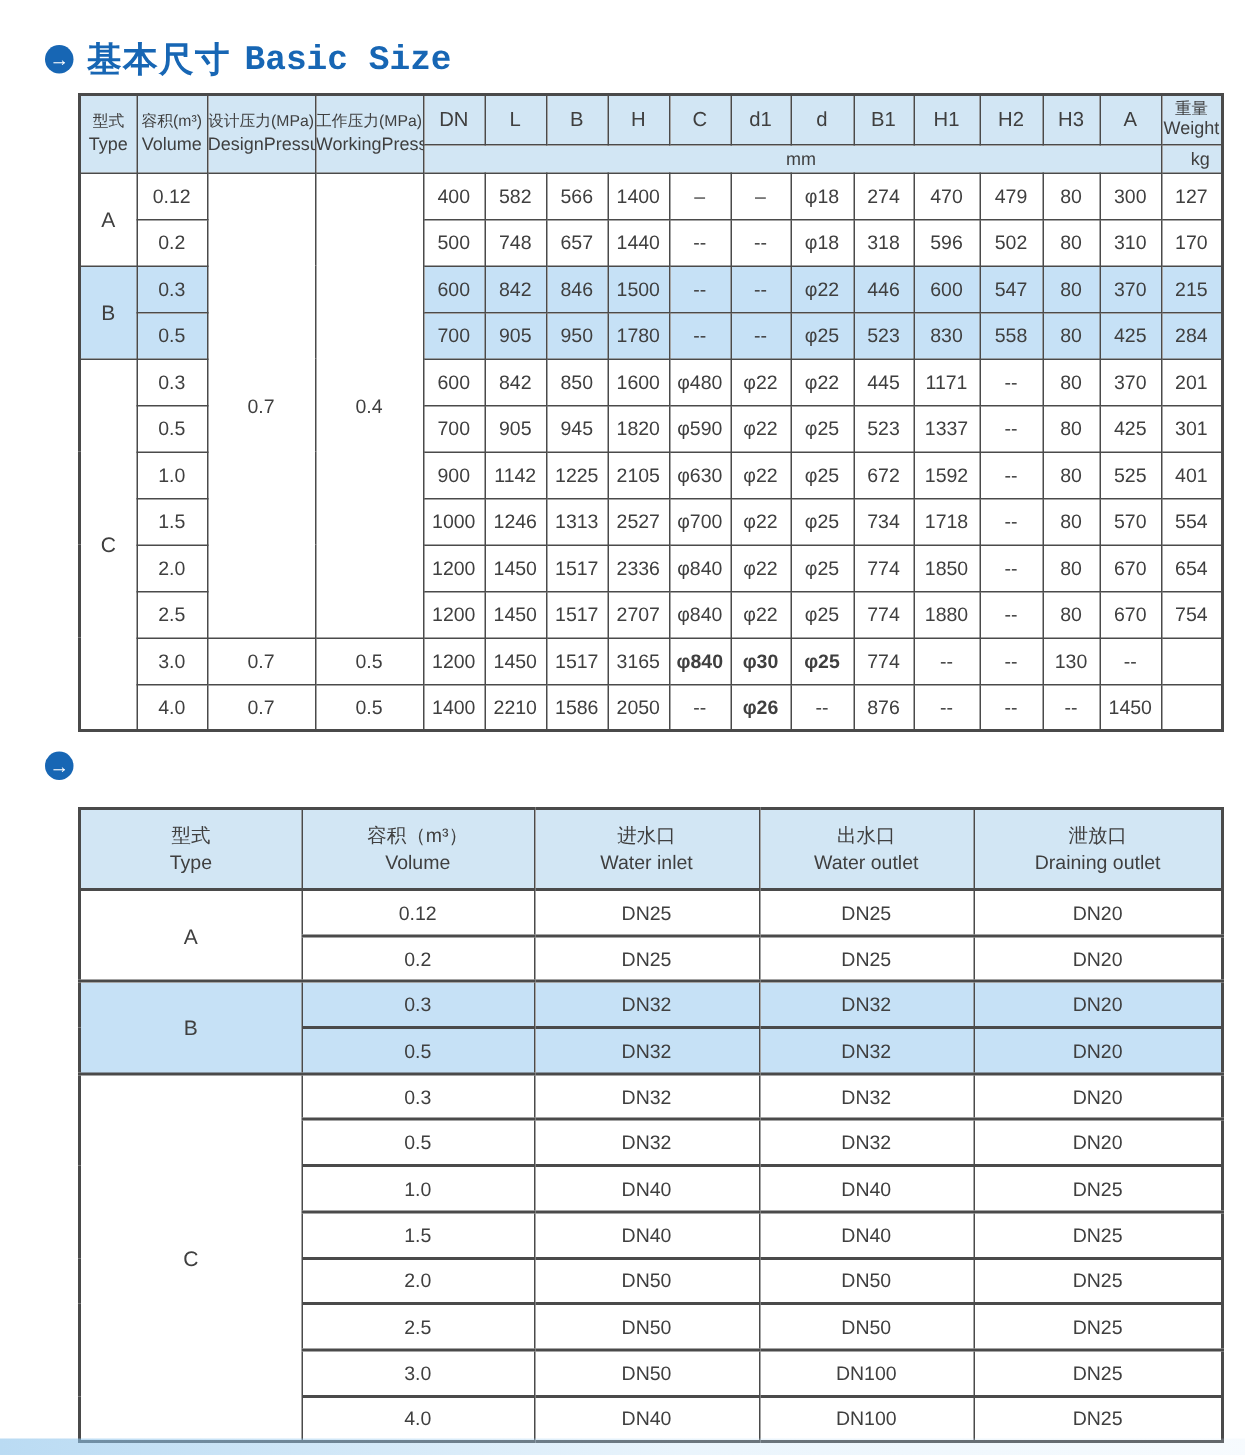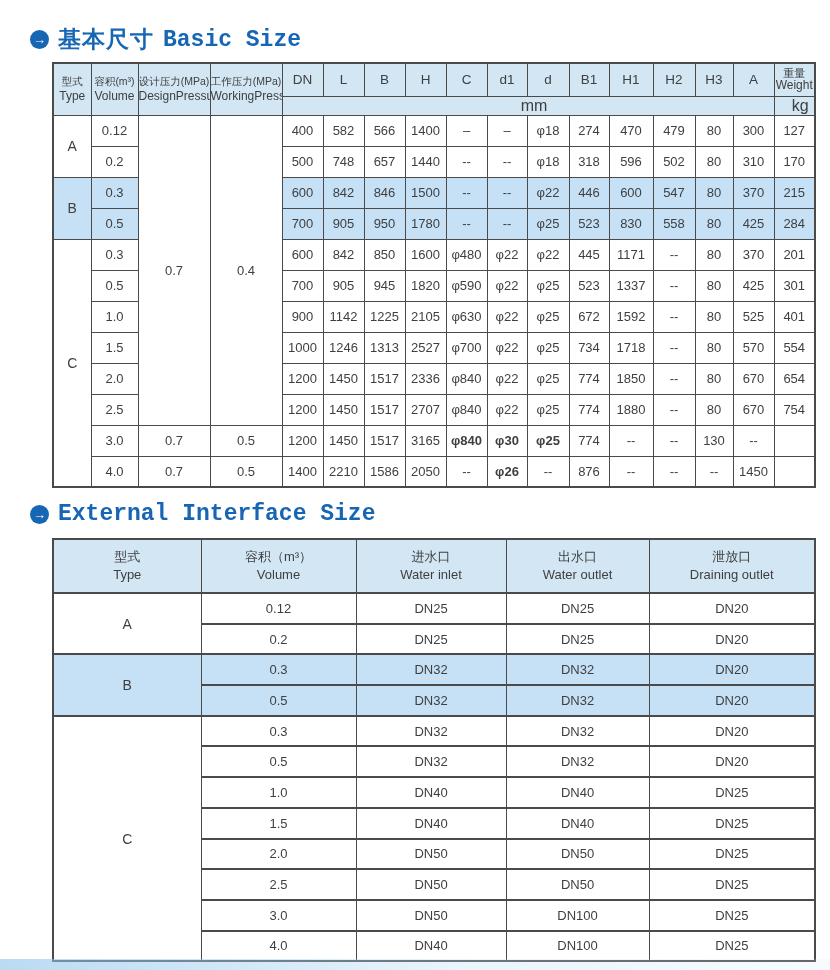--- a/index.html
+++ b/index.html
@@ -36,21 +36,21 @@
   td.bold{font-weight:bold;}
 
   
   .t1{top:62px;width:762px;border:2px solid var(--border);}
   .t1 thead tr.labels{height:33px;}
   .t1 thead tr.units{height:19px;}
   .t1 tbody tr{height:31px;}
   .t1 .h-zh{font-size:10.5px;line-height:1.25;white-space:nowrap;}
   .t1 .h-en{font-size:12px;line-height:1.2;white-space:nowrap;}
   .t1 th.dim{font-size:13.5px;}
-  .t1 th.unit{font-size:16px;padding-left:12px;}
+  .t1 th.unit{font-size:12px;padding-left:12px;}
 
   
   .t2{top:538px;width:762px;border:2px solid var(--border);}
   .t2 thead tr{height:54px;}
   .t2 tbody tr{height:30.7px;}
   .t2 th .h-zh{font-size:13px;line-height:1.45;}
   .t2 th .h-en{font-size:13px;line-height:1.25;}
   .t2 td,.t2 th{border-top-width:2px;border-bottom-width:2px;}
 
   .bottom-tint{
@@ -329,21 +329,20 @@
           <td>--</td>
           <td>--</td>
           <td>1450</td>
           <td></td>
         </tr>
       </tbody>
   </table>
 
   <div class="sec-title title-2">
     <span class="bullet">→</span>
-    <span class="en">External Interface Size</span>
   </div>
 
   <table class="t2">
     <colgroup>
       <col style="width:148px">
         <col style="width:155px">
         <col style="width:150px">
         <col style="width:143px">
         <col style="width:166px">
     </colgroup>

